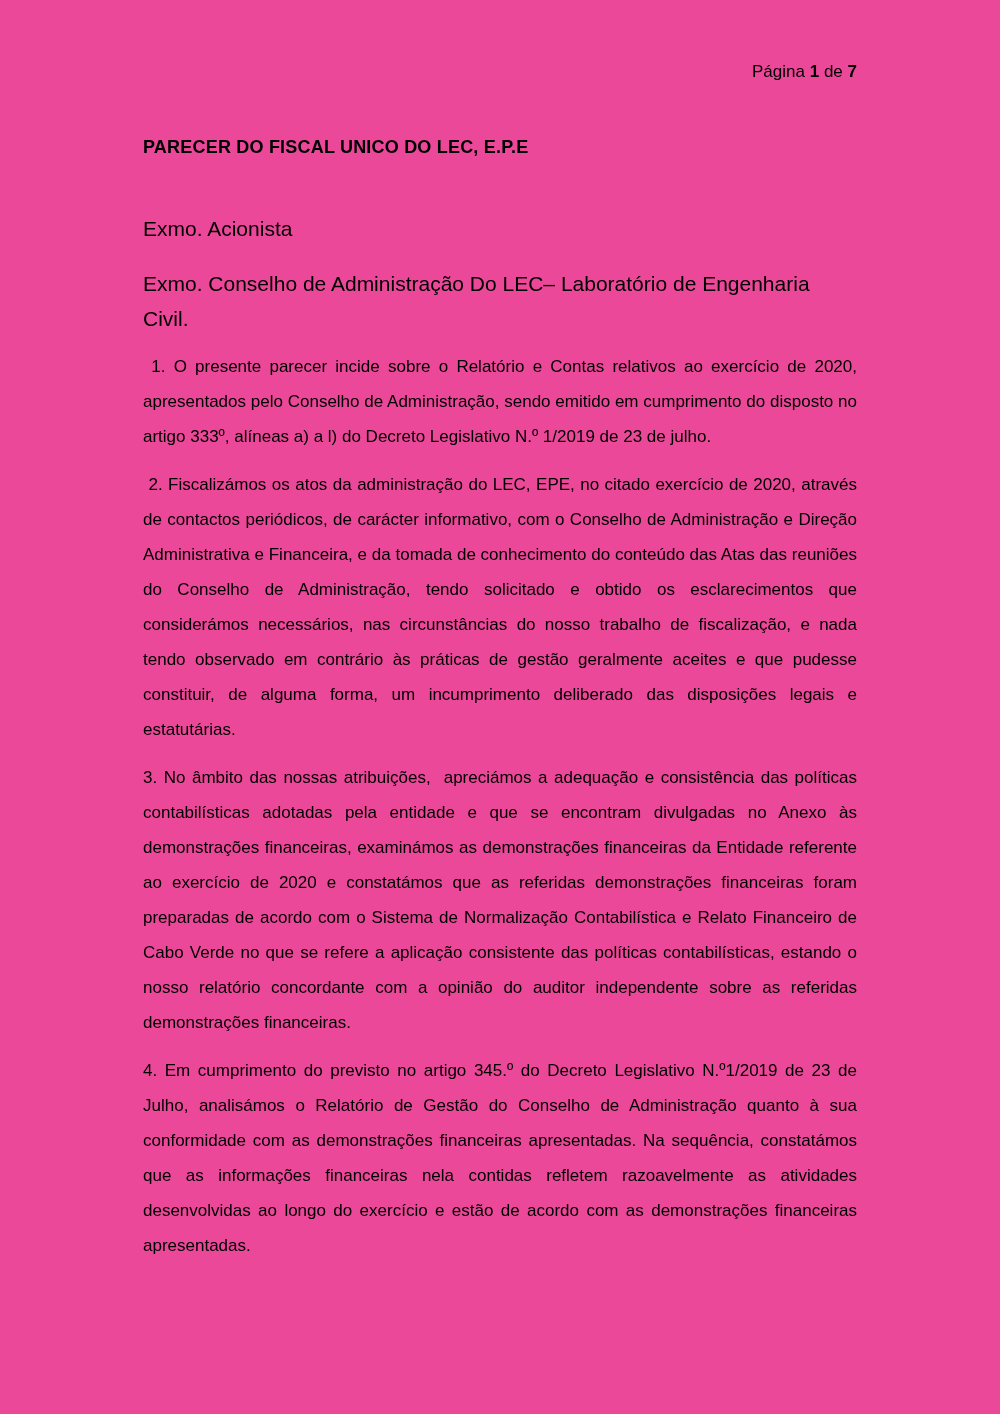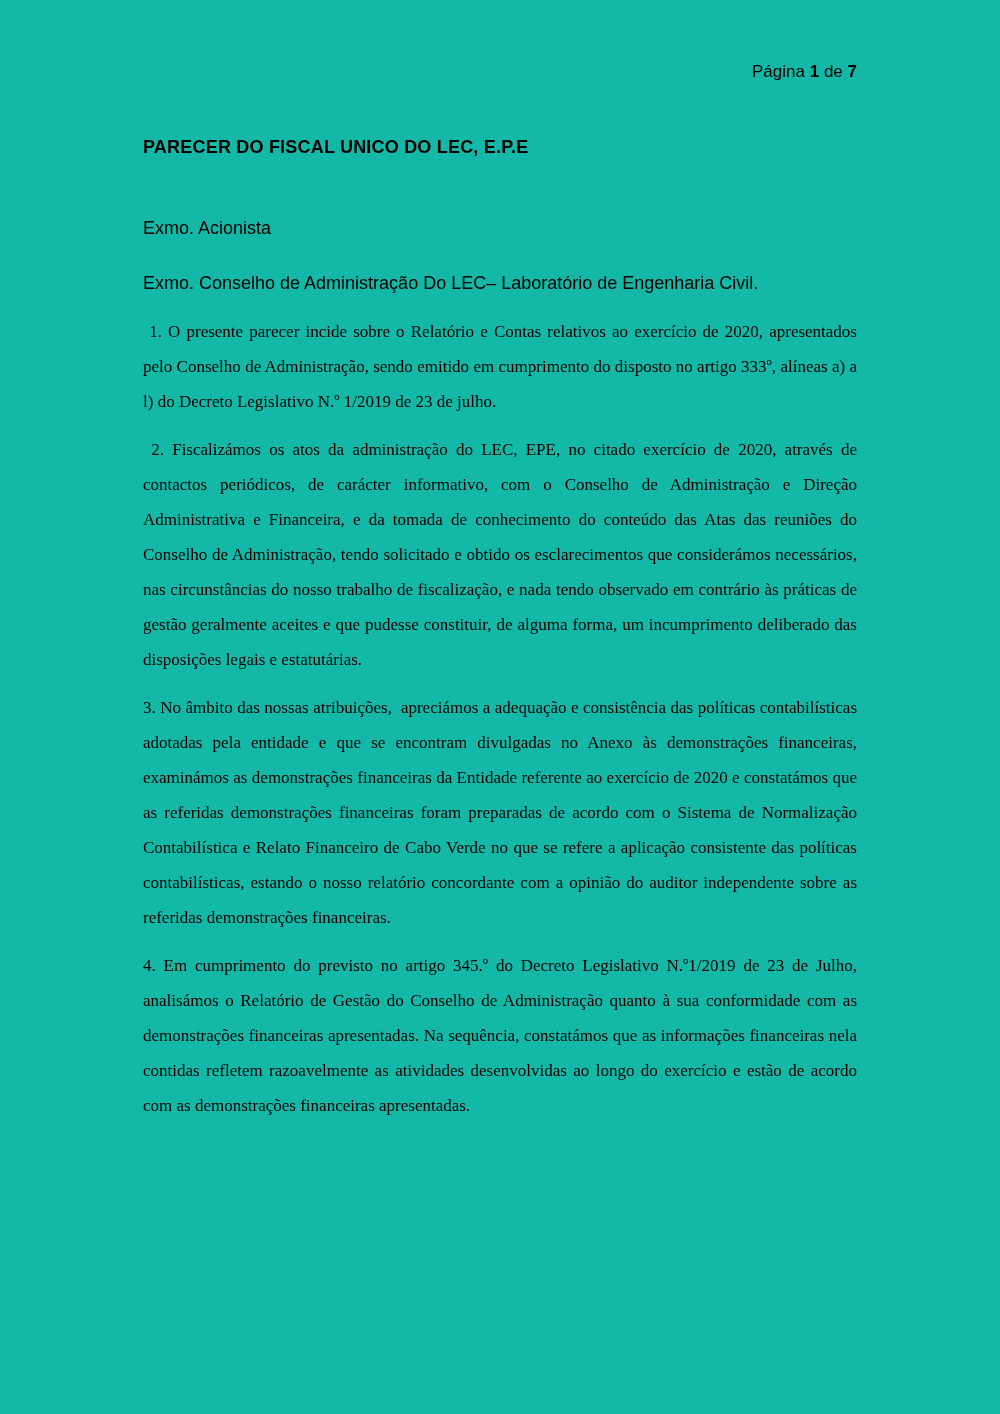--- a/index.html
+++ b/index.html
@@ -6,53 +6,52 @@
   html, body { background: #ffffff; }
   body {
     font-family: "Liberation Sans", "DejaVu Sans", sans-serif;
     color: #000000;
     -webkit-font-smoothing: antialiased;
   }
   .page {
     position: relative;
     width: 1000px;
     height: 1414px;
-    background: #14b8a6;
+    background: #ec4899;
     padding: 62px 143px 30px 143px;
     overflow: hidden;
   }
   .page-header {
     text-align: right;
     font-size: 17px;
     line-height: 20px;
     white-space: pre;
   }
   .bold { font-weight: 700; }
   .doc-title {
     margin-top: 53px;
     font-size: 18px;
     line-height: 24px;
     font-weight: 700;
     letter-spacing: 0.2px;
   }
   .salutations p {
-    font-size: 18px;
+    font-size: 21px;
     line-height: 35px;
     white-space: pre-wrap;
   }
   .salutations p:nth-of-type(1) { margin-top: 52px; }
   .salutations p:nth-of-type(2) { margin-top: 20px; }
   .doc-body p {
     margin-top: 13px;
     font-size: 17px;
     line-height: 35px;
     text-align: justify;
     white-space: pre-wrap;
     hyphens: none;
-    font-family: Liberation Serif, serif;
     -webkit-hyphens: none;
   }
 </style>
 </head>
 <body>
 
 <div class="page">
 
   <div class="page-header"><span>Página </span><span class="bold">1</span><span> de </span><span class="bold">7</span></div>
 

